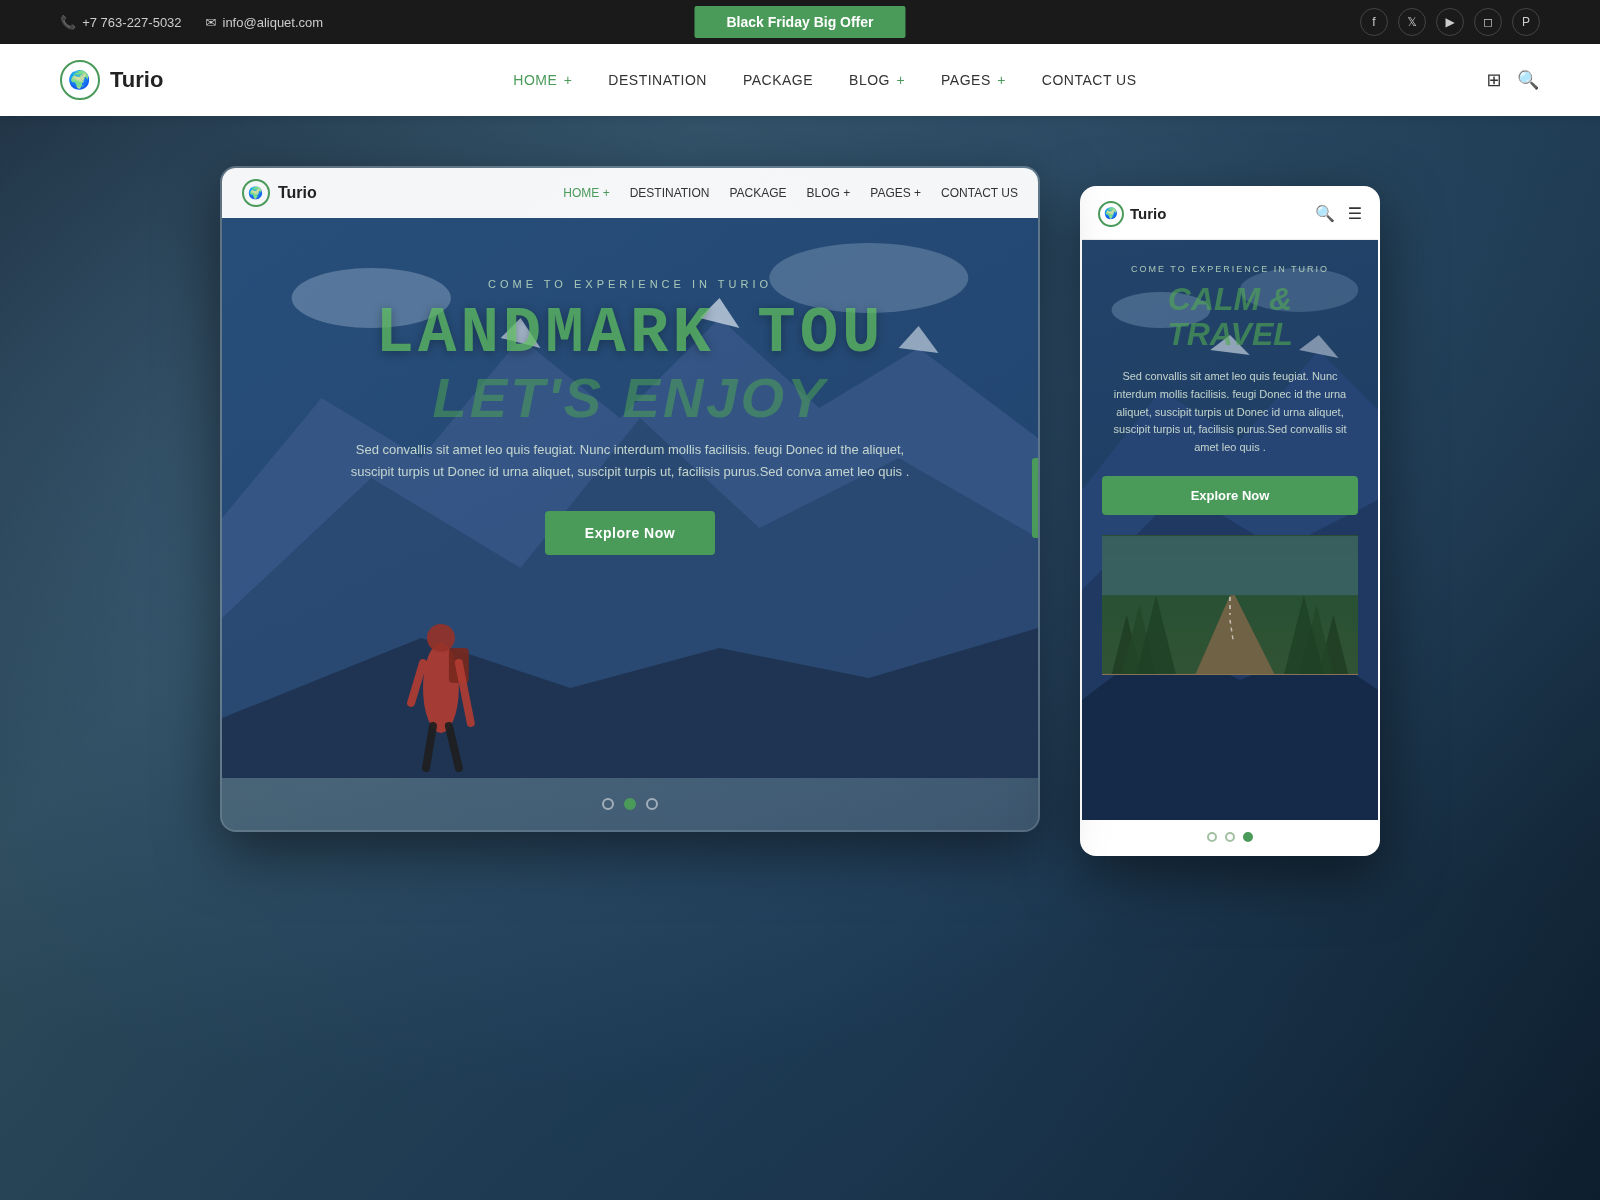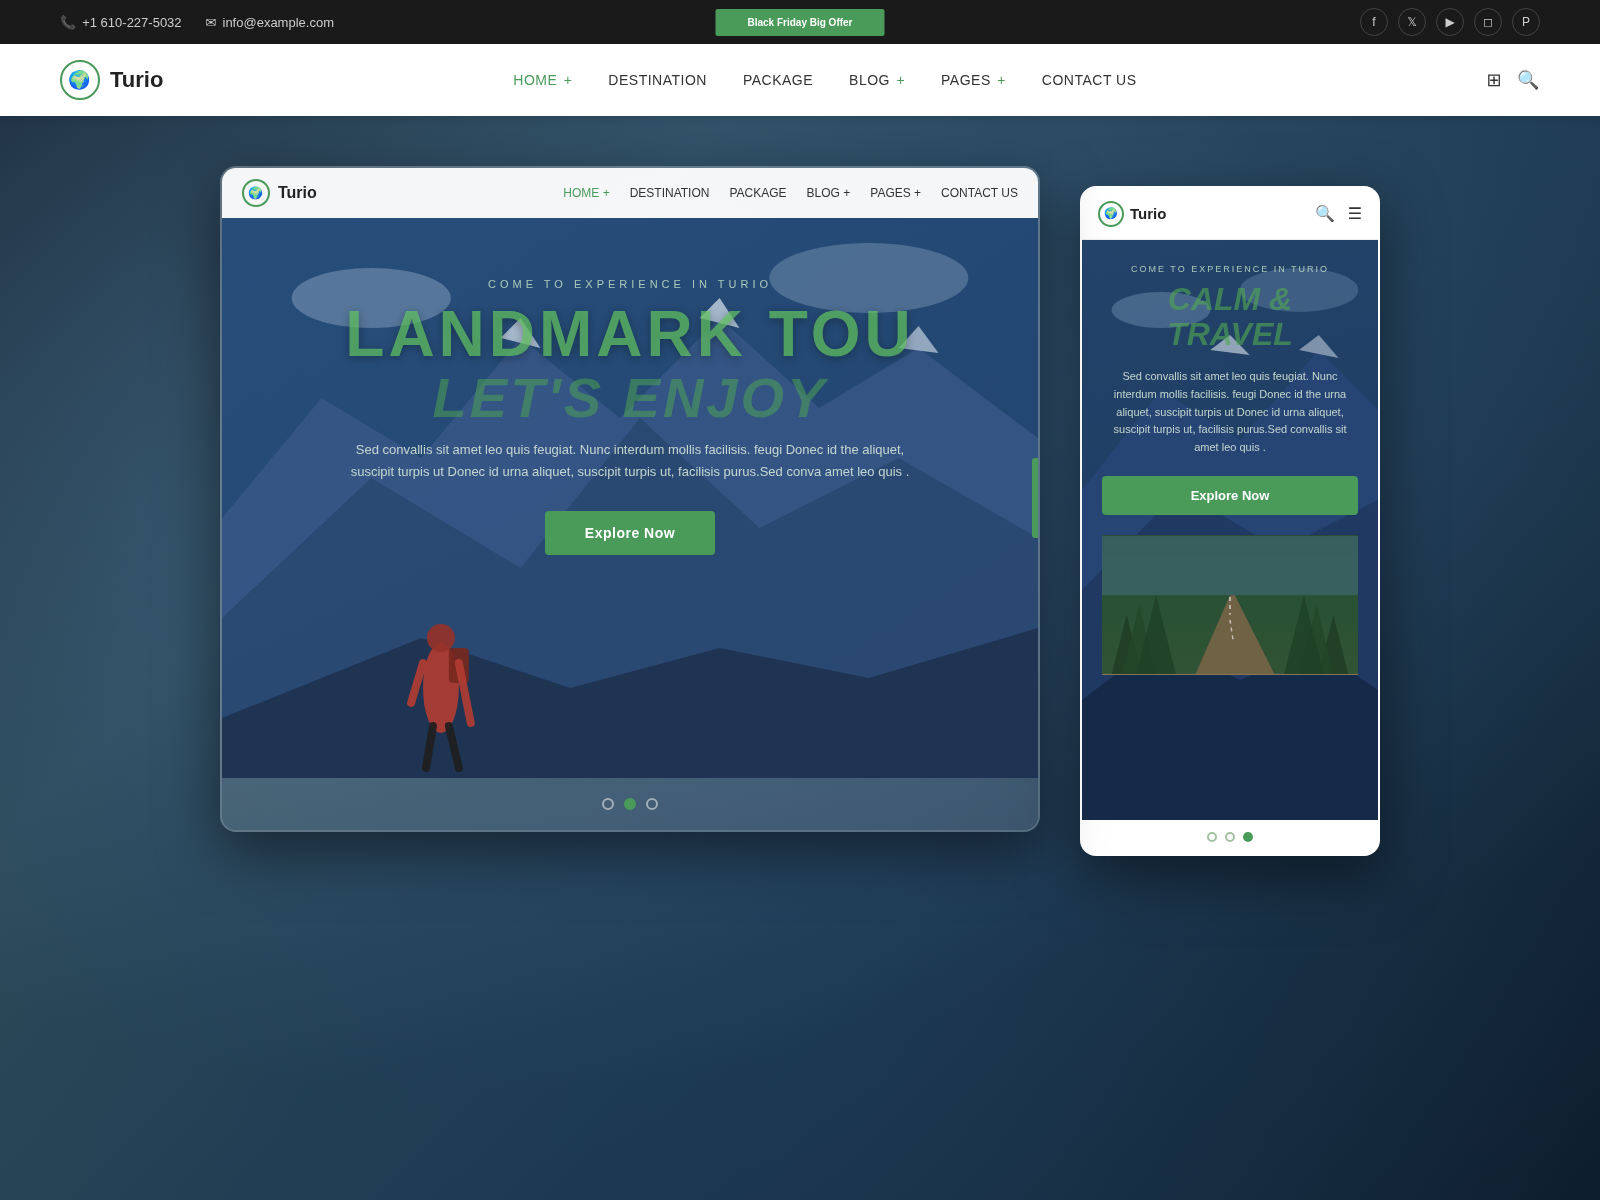--- a/index.html
+++ b/index.html
@@ -53,21 +53,21 @@
       gap: 6px;
     }
     .top-bar-center {
       position: absolute;
       left: 50%;
       transform: translateX(-50%);
     }
     .black-friday-btn {
       background: #4a9a5a;
       color: white;
-      font-size: 10px;
+      font-size: 14px;
       font-weight: 600;
       padding: 8px 32px;
       border: none;
       cursor: pointer;
       border-radius: 2px;
     }
     .top-bar-right {
       display: flex;
       align-items: center;
       gap: 10px;
@@ -241,20 +241,21 @@
     }
     .hero-title-1 {
       font-size: 64px;
       font-weight: 800;
       color: rgba(100,200,100,0.7);
       text-transform: uppercase;
       letter-spacing: 4px;
       line-height: 1;
       margin-bottom: 4px;
       text-shadow: 0 2px 10px rgba(0,0,0,0.3);
+      font-family: Liberation Mono, monospace;
     }
     .hero-title-2 {
       font-size: 56px;
       font-weight: 800;
       color: rgba(80,170,80,0.5);
       text-transform: uppercase;
       letter-spacing: 3px;
       line-height: 1;
       margin-bottom: 13px;
       font-style: italic;
@@ -447,25 +448,25 @@
 </head>
 <body>
 
 <div class="bg-overlay"></div>
 <div class="bg-mountains"></div>
 
 <div class="top-bar">
   <div class="top-bar-left">
     <span class="top-bar-contact">
       <span>📞</span>
-      <span>+1 610-227-5032</span>
+      <span>+7 763-227-5032</span>
     </span>
     <span class="top-bar-contact">
       <span>✉</span>
-      <span>info@example.com</span>
+      <span>info@aliquet.com</span>
     </span>
   </div>
   <div class="top-bar-center">
     <button class="black-friday-btn">Black Friday Big Offer</button>
   </div>
   <div class="top-bar-right">
     <div class="social-icon">f</div>
     <div class="social-icon">𝕏</div>
     <div class="social-icon">▶</div>
     <div class="social-icon">◻</div>

